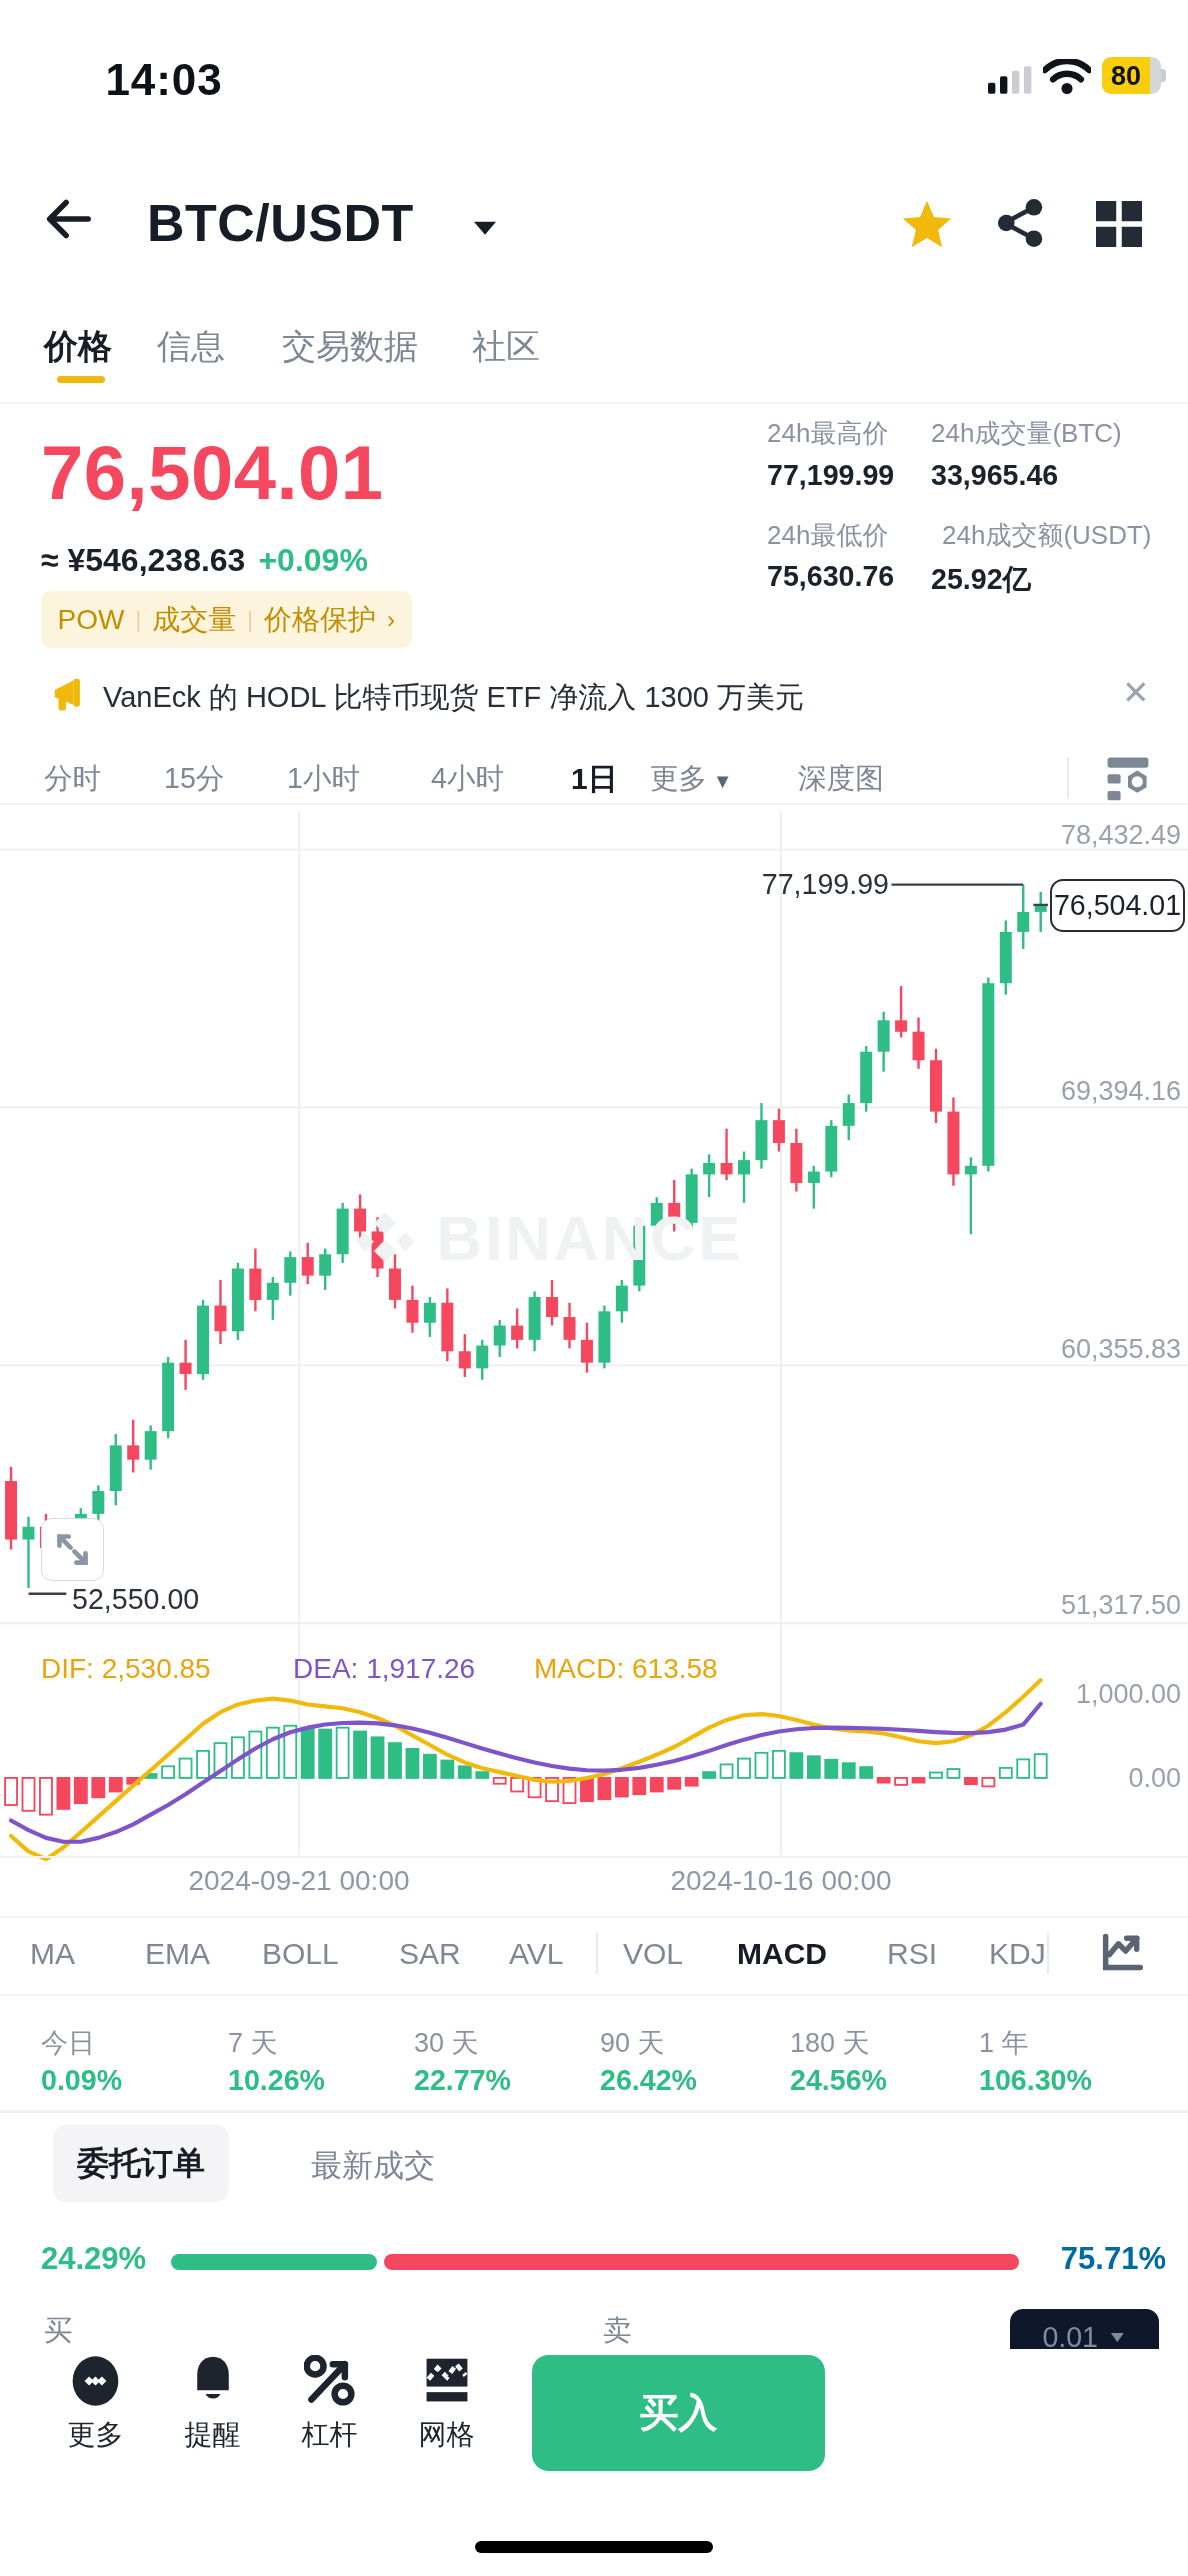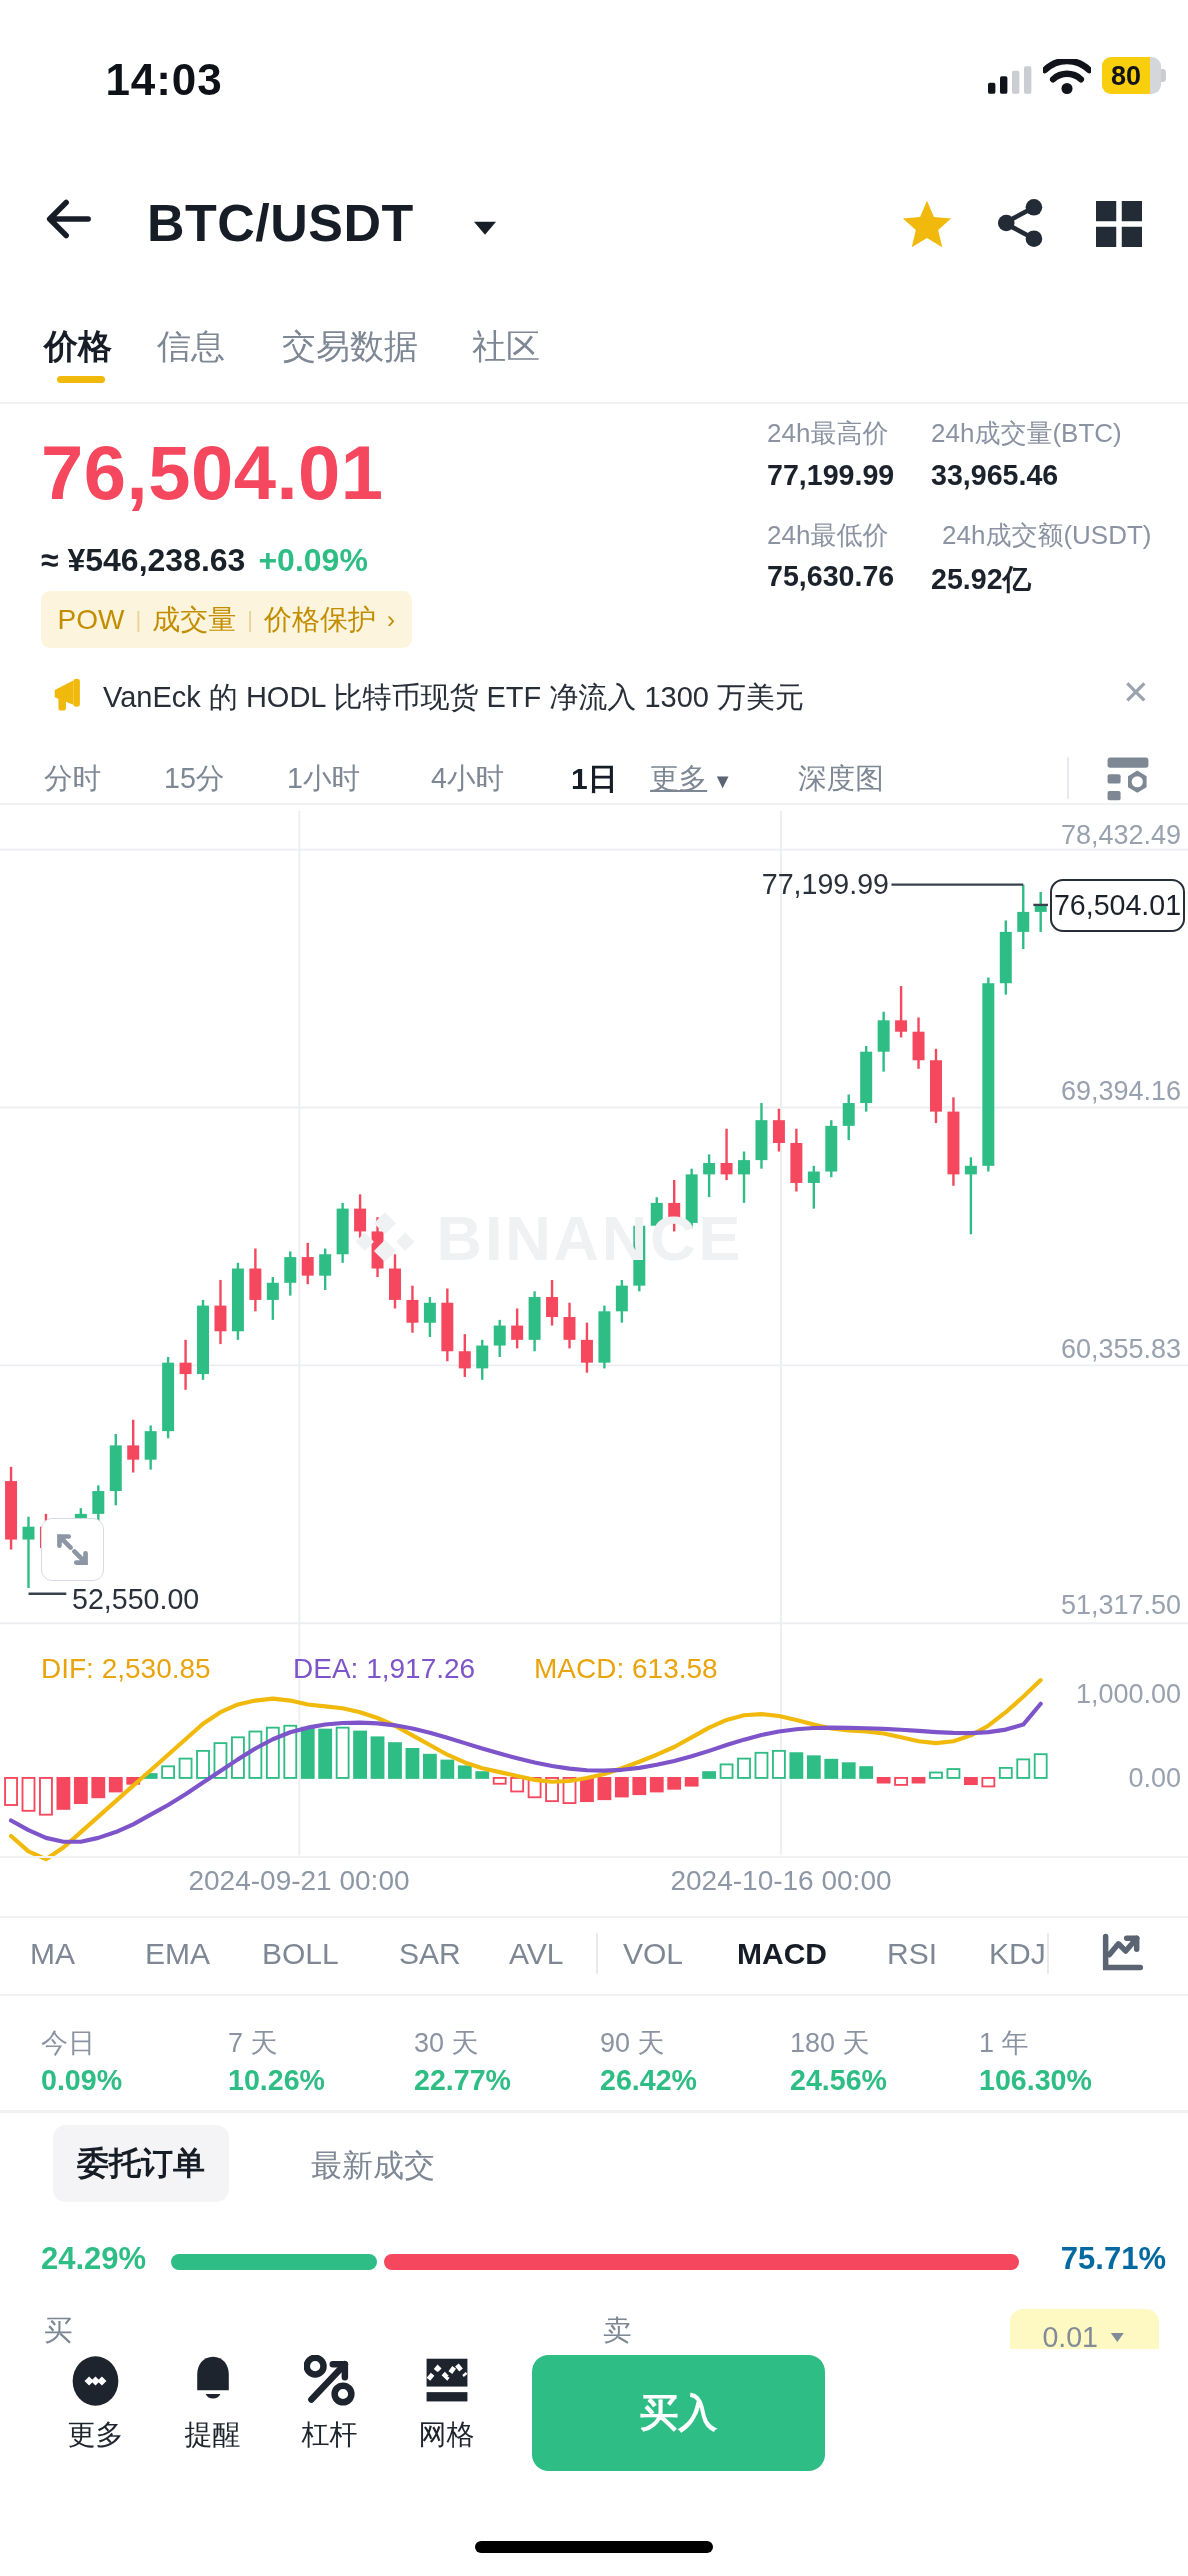--- a/index.html
+++ b/index.html
@@ -70,21 +70,21 @@
   .ob-tab2 { left:311px; top:2145px; font-size:31px; color:#7E8794; }
 
   .ratio-lbl { top:2241px; font-size:31px; font-weight:700; }
   .ratio-bar { left:171px; top:2254px; width:848px; height:15.7px; display:flex; gap:7.4px; }
   .ratio-green { background:#2EBD85; border-radius:8.3px; }
   .ratio-red { background:#F5475D; border-radius:8.3px; flex:1; }
 
   
   .cut-row { left:0; top:2305px; width:1188px; height:44px; overflow:hidden; }
   .cut-txt { position:absolute; top:5.5px; font-size:28.6px; color:#7E8894; }
-  .depth-pill { position:absolute; right:29.5px; top:3.7px; width:149px; height:57px; background:#fef9c3; border-radius:13px; display:flex; align-items:center; justify-content:center; gap:11px; font-size:28.6px; color:#828C99; }
+  .depth-pill { position:absolute; right:29.5px; top:3.7px; width:149px; height:57px; background:#0f172a; border-radius:13px; display:flex; align-items:center; justify-content:center; gap:11px; font-size:28.6px; color:#828C99; }
 
   
   .bottom-bar { left:0; top:2349px; width:1188px; height:227px; background:#fff; }
   .nav-item { position:absolute; top:5.5px; width:111px; display:flex; flex-direction:column; align-items:center; gap:9.2px; }
   .nav-label { font-size:28px; color:#1E242D; }
   .action-btn { position:absolute; top:5.5px; height:116px; border-radius:16.6px; display:flex; align-items:center; justify-content:center; font-size:39px; font-weight:700; color:#fff; }
   .buy-btn { left:532px; width:293px; background:#2EBD85; }
   .sell-btn { left:852px; width:293px; background:#F5475D; }
   .home-bar { left:475px; top:2541px; width:238px; height:12px; background:#000; border-radius:6.4px; }
 
@@ -194,21 +194,21 @@
     </svg>
   </div>
   <div class="abs news-text">VanEck 的 HODL 比特币现货 ETF 净流入 1300 万美元</div>
   <div class="abs news-close">✕</div>
 
   <div class="abs tf" style="left:44px;">分时</div>
   <div class="abs tf" style="left:164px;">15分</div>
   <div class="abs tf" style="left:287px;">1小时</div>
   <div class="abs tf" style="left:431px;">4小时</div>
   <div class="abs tf active" style="left:571px;">1日</div>
-  <div class="abs tf" style="left:650px;text-decoration:underline;"><span>更多</span><span class="tf-caret">▼</span></div>
+  <div class="abs tf" style="left:650px;"><span>更多</span><span class="tf-caret">▼</span></div>
   <div class="abs tf" style="left:798px;">深度图</div>
   <div class="abs vline" style="left:1067px; top:757px; height:42px;"></div>
   <div class="abs" style="left:1102px; top:752px;">
     <svg width="52" height="52" viewBox="0 0 56 56">
       <rect x="6" y="6" width="44" height="11" rx="3" fill="#7E8794"></rect>
       <rect x="6" y="24" width="14" height="10" rx="2" fill="#7E8794"></rect>
       <rect x="6" y="42" width="14" height="10" rx="2" fill="#7E8794"></rect>
       <path d="M38 20 L48 26 L48 38 L38 44 L28 38 L28 26 Z" fill="#7E8794"></path>
       <circle cx="38" cy="32" r="6" fill="#fff"></circle>
     </svg>

